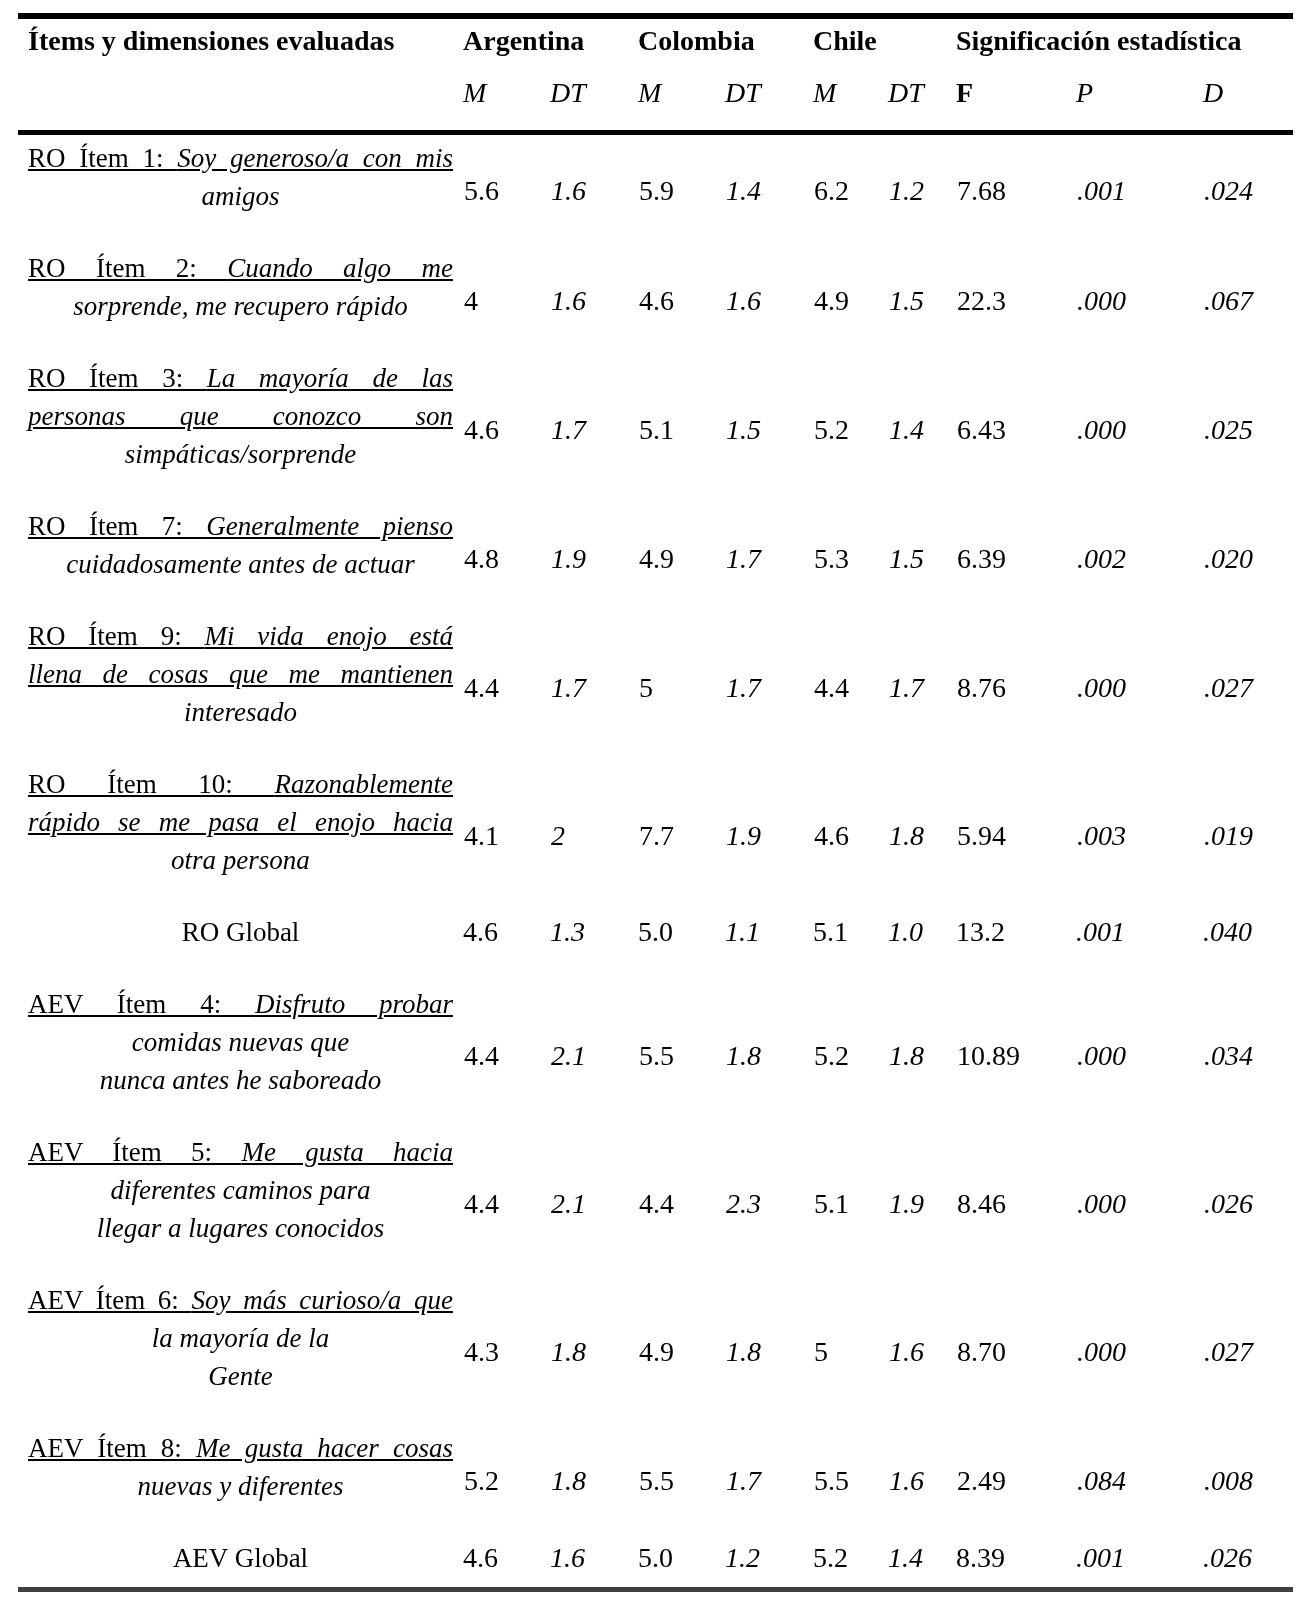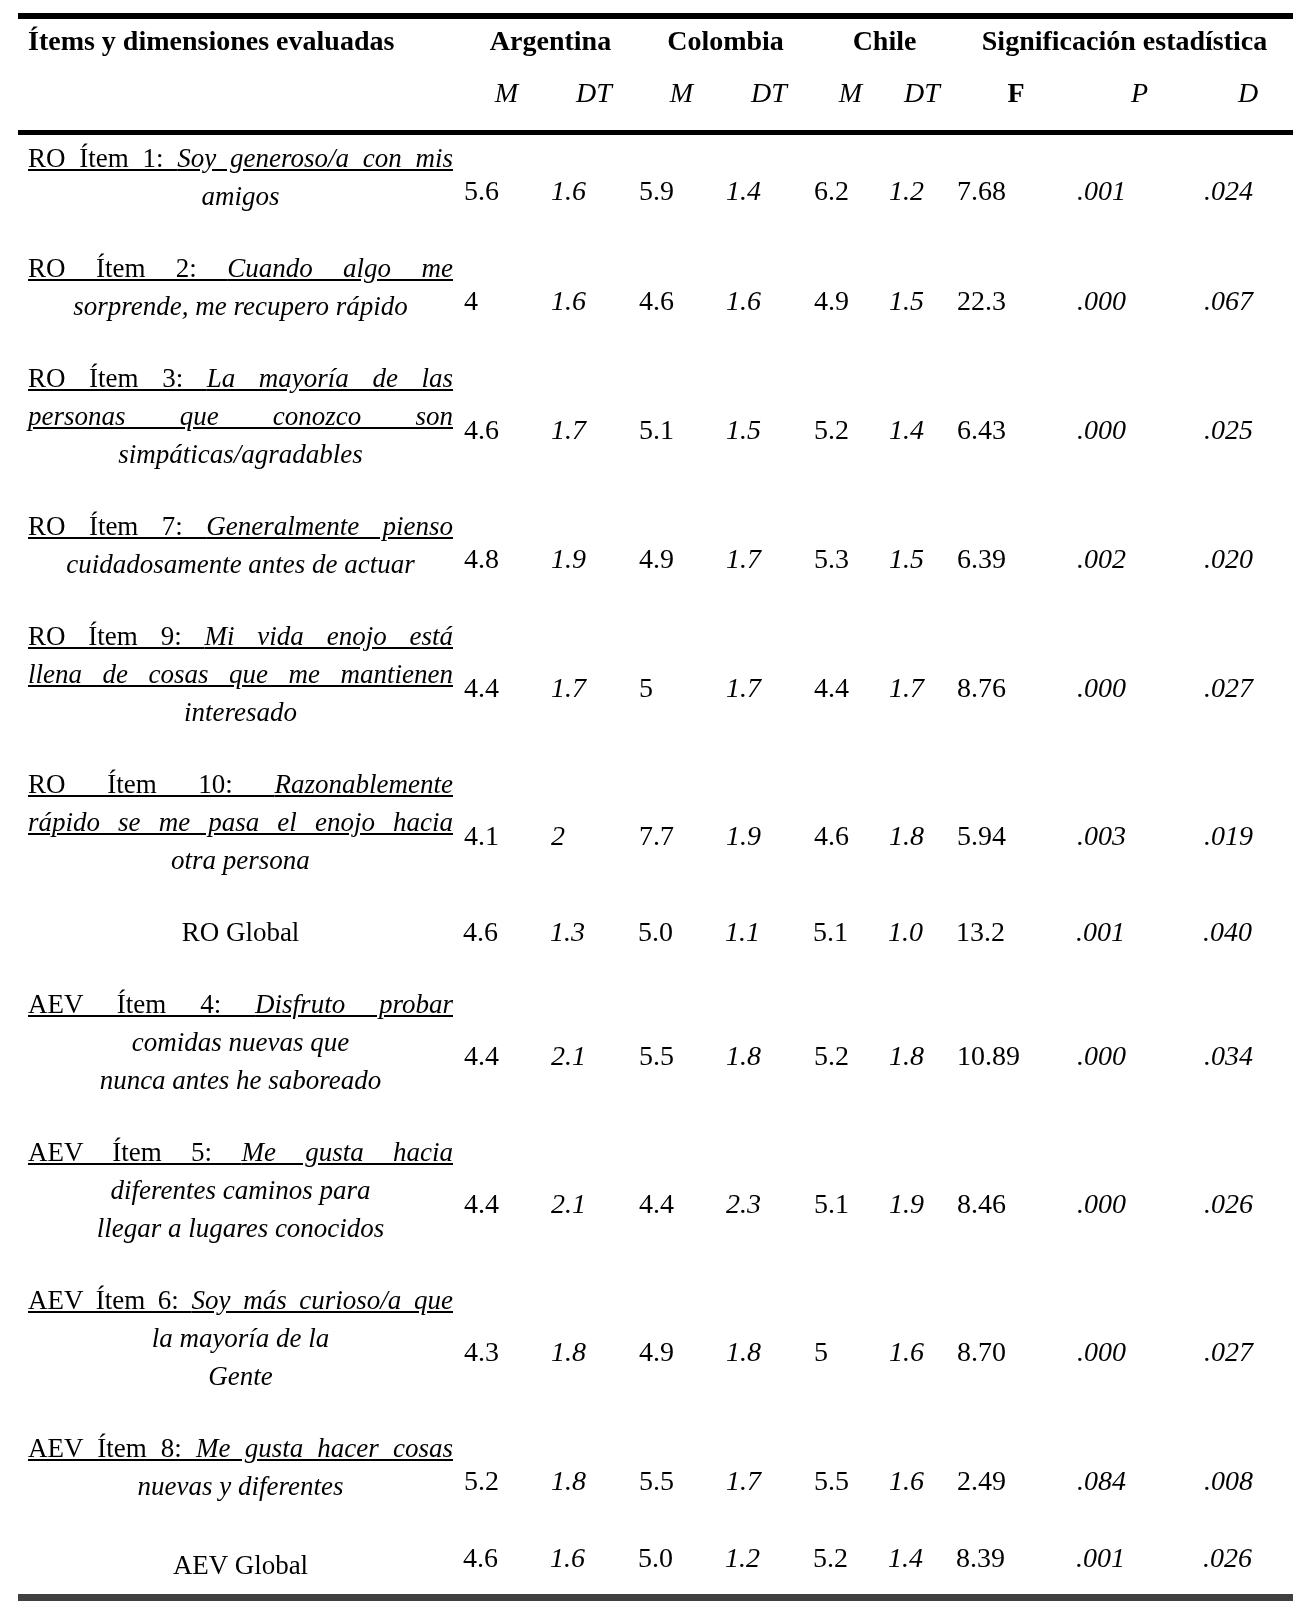--- a/index.html
+++ b/index.html
@@ -8,29 +8,29 @@
     width: 1313px; height: 1606px;
     background: #ffffff; color: #000000;
     font-family: "Liberation Serif", "DejaVu Serif", serif;
     position: relative; overflow: hidden;
   }
   .table-wrap { position: absolute; left: 18px; top: 13px; }
   table.stats {
     border-collapse: collapse; table-layout: fixed;
     width: 1275px;
     border-top: 6px solid #000;
-    border-bottom: 7px solid #404040;
+    border-bottom: 5px solid #404040;
   }
   col.c-item { width: 445px; }
   col.c-m1 { width: 87px; }  col.c-dt1 { width: 88px; }
   col.c-m2 { width: 87px; }  col.c-dt2 { width: 88px; }
   col.c-m3 { width: 75px; }  col.c-dt3 { width: 68px; }
   col.c-f  { width: 120px; } col.c-p  { width: 127px; } col.c-d { width: 90px; }
 
-  th { font-weight: normal; text-align: center; padding: 0; }
+  th { font-weight: normal; text-align: left; padding: 0; }
   thead tr.h1 th {
     vertical-align: top; padding-top: 6px; height: 56px;
     font-size: 28px; font-weight: bold;
   }
   thead tr.h2 th {
     vertical-align: top; padding-top: 5px; height: 60px;
     font-size: 28px; border-bottom: 5px solid #000;
   }
   th.item-head {
     font-size: 28px; font-weight: bold;
@@ -46,21 +46,21 @@
   .item-block { margin-bottom: 34px; }
   .ln { line-height: 38px; }
   .ln.jst { text-align: justify; text-align-last: justify; text-decoration: underline; }
   .ln.pln { text-align: center; }
   .it { font-style: italic; }
   .rm { font-style: normal; }
   td.val { vertical-align: middle; padding-bottom: 6px; font-size: 28px; }
   td.dt, td.p, td.d { font-style: italic; }
   tr.single td.val { vertical-align: top; padding: 0; line-height: 38px; }
   tbody tr:first-child td { padding-top: 4px; }
-  tbody tr:last-child .item-block { margin-bottom: 0; margin-top: 7px; }
+  tbody tr:last-child .item-block { margin-bottom: 0; }
   tbody tr:last-child td.item { padding-bottom: 10px; }
   tbody tr:last-child td.val { padding-bottom: 10px; }
 </style>
 </head>
 <body>
 
 <div class="table-wrap">
   <table class="stats">
     <colgroup>
       <col class="c-item">
@@ -127,21 +127,21 @@
           <td class="val dt">1.5</td>
           <td class="val f">22.3</td>
           <td class="val p">.000</td>
           <td class="val d">.067</td>
         </tr>
         <tr>
           <td class="item">
             <div class="item-block">
               <div class="ln jst"><span class="rm">RO Ítem 3: </span><span class="it">La mayoría de las</span></div>
               <div class="ln jst"><span class="it">personas que conozco son</span></div>
-              <div class="ln pln"><span class="it">simpáticas/agradables</span></div>
+              <div class="ln pln"><span class="it">simpáticas/sorprende</span></div>
             </div>
           </td>
           <td class="val m">4.6</td>
           <td class="val dt">1.7</td>
           <td class="val m">5.1</td>
           <td class="val dt">1.5</td>
           <td class="val m">5.2</td>
           <td class="val dt">1.4</td>
           <td class="val f">6.43</td>
           <td class="val p">.000</td>

